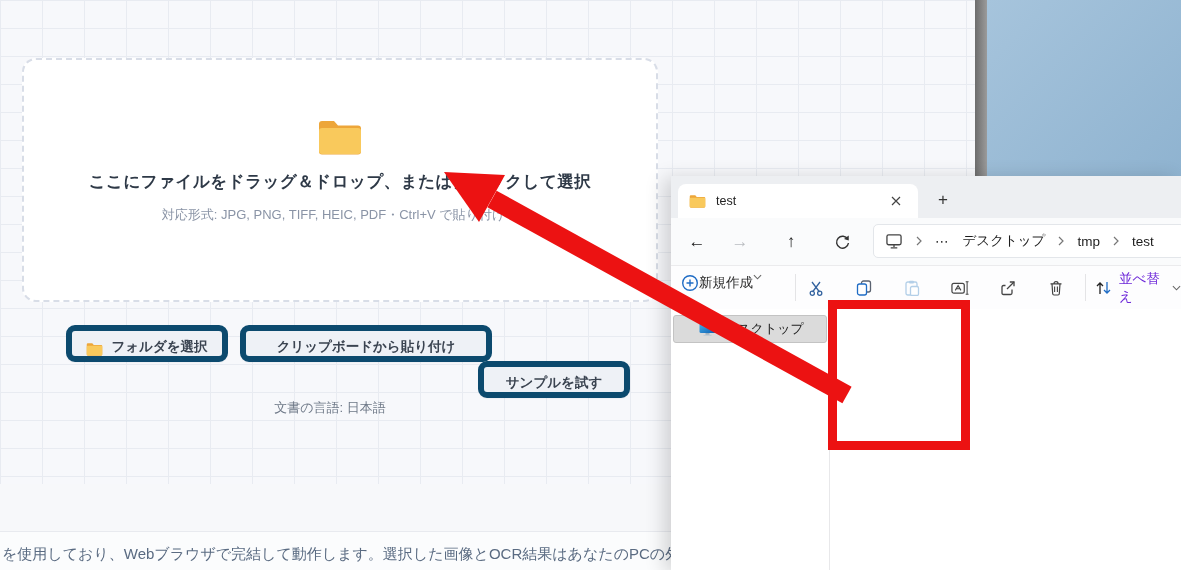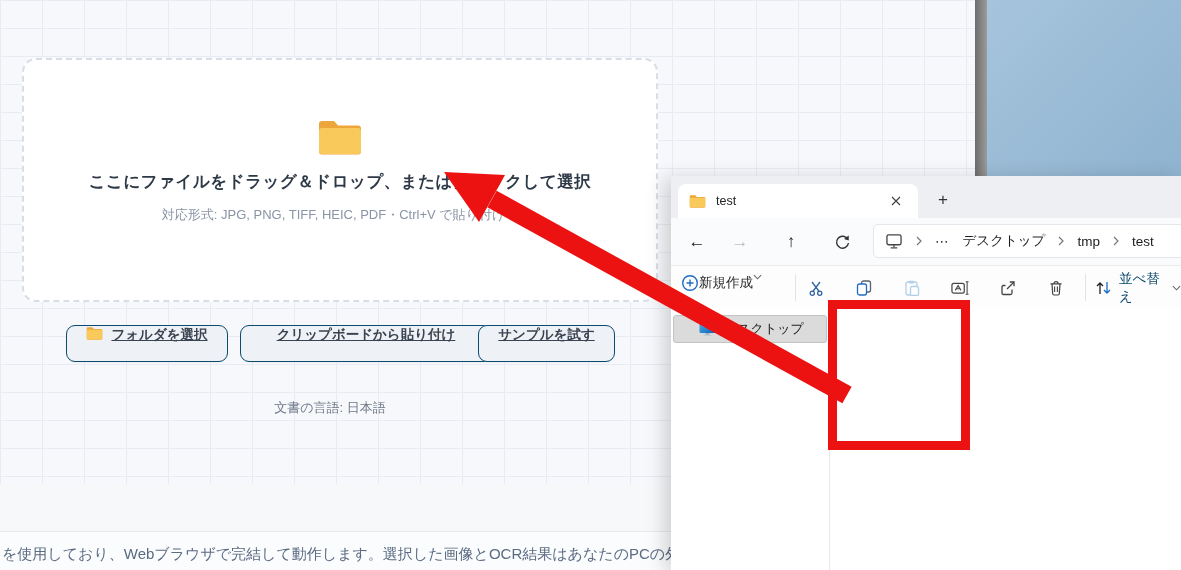--- a/index.html
+++ b/index.html
@@ -22,26 +22,26 @@
 
   
   .dropzone { left:22px; top:58px; width:636px; height:244px; background:#ffffff;
     border:2px dashed #d8dde7; border-radius:14px; display:flex; flex-direction:column;
     align-items:center; justify-content:center; }
   .dz-folder { margin-bottom:16px; margin-top:-18px; }
   .dz-heading { font-size:16.5px; font-weight:bold; color:#2e3947; letter-spacing:.5px; }
   .dz-sub { font-size:13px; color:#8a94a6; margin-top:13px; }
 
   
-  .btn { top:325px; height:37px; background:#eef1f6; border:1px solid #0c4a6e; border-radius:9px;
-    display:flex; align-items:flex-start; justify-content:center; gap:8px;
-    font-size:13.5px; font-weight:bold; color:#3a4350; box-shadow:0 1px 1px rgba(40,50,70,.04);text-decoration:underline; }
+  .btn { top:325px; height:37px; background:#eef1f6; border:6px solid #0c4a6e; border-radius:9px;
+    display:flex; align-items:flex-end; justify-content:center; gap:8px;
+    font-size:13.5px; font-weight:bold; color:#3a4350; box-shadow:0 1px 1px rgba(40,50,70,.04); }
   .btn1 { left:66px;  width:162px; }
   .btn2 { left:240px; width:252px; }
-  .btn3 { left:478px; width:137px; }
+  .btn3 { left:478px; width:152px;margin-top:36px; }
 
   .lang-line { left:0; top:399px; width:660px; text-align:center; font-size:13px; color:#6e7887; }
 
   
   .footer { left:0; top:531px; width:1181px; height:39px; background:#fbfcfd; border-top:1px solid #e8eaef; }
   .footer-text { left:2px; top:545px; width:671px; font-size:15px; color:#5a6b82; white-space:nowrap; overflow:hidden; }
 
   
   .explorer { left:671px; top:176px; width:510px; height:394px; background:#fff;
     box-shadow:-7px 2px 18px rgba(0,0,0,.16); z-index:10; }
@@ -64,21 +64,21 @@
     border-radius:5px; display:flex; align-items:center; padding:0 11px; gap:13px; overflow:hidden; }
   .crumb { font-size:13.5px; color:#1c1c1c; white-space:nowrap; }
   .crumb-ellipsis { font-size:13.5px; color:#333; letter-spacing:1px; }
 
   .toolbar { left:0; top:89px; width:510px; height:44px; background:#fdfdfe; border-top:1px solid #ebebed; }
   .tool { top:8px; width:30px; height:28px; display:flex; align-items:center; justify-content:center; }
   .newgroup { left:10px; top:8px; height:28px; display:flex; align-items:flex-start; }
   .new-label { font-size:13.5px; color:#2b2b2b; }
   .tsep { top:8px; width:1px; height:27px; background:#e4e4e6; }
   .sortgroup { left:424px; top:8px; height:28px; display:flex; align-items:center; gap:7px; }
-  .sort-label { font-size:13.5px; color:#0c4a6e; }
+  .sort-label { font-size:13.5px; color:#6d28d9; }
 
   .ebody { left:0; top:133px; width:510px; height:261px; background:#fff; }
   .side-divider { left:158px; top:0; width:1px; height:261px; background:#e8e8ea; }
   .side-item { left:2px; top:6px; width:154px; height:28px; background:#dbdbdb; border:1px solid #c3c3c3;
     border-radius:3px; display:flex; align-items:center; padding-left:25px; gap:8px; }
   .side-label { font-size:13px; color:#1a1a1a; }
 
   .file-item { left:178px; top:142px; width:102px; height:119px; background:#cde8ff; border-radius:3px; text-align:center; }
   .thumb { margin:2px auto 0; width:88px; height:95px; border:1px solid #1a1a1a;
     background:linear-gradient(160deg,#ab7c49,#8d6134); overflow:hidden; position:relative; }

